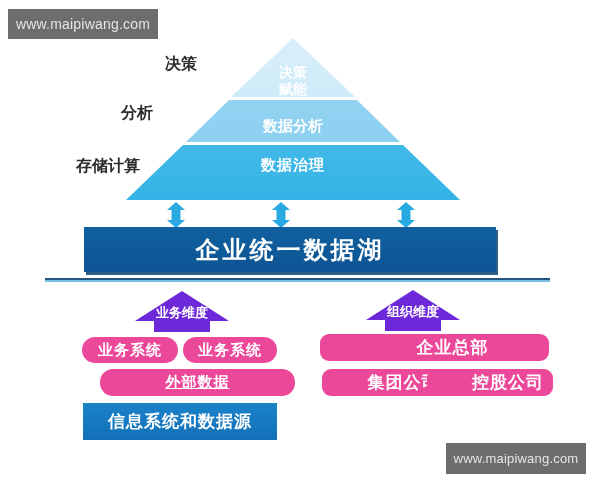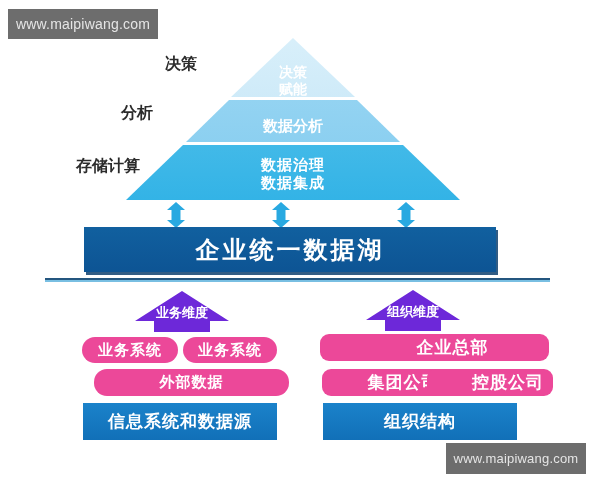--- a/index.html
+++ b/index.html
@@ -65,21 +65,21 @@
   .node{
     display:flex;align-items:center;justify-content:center;
     color:#ffffff;font-weight:bold;background:#ec4899;letter-spacing:1px;
   }
   .pill{border-radius:13px;font-size:15px;}
   .rrect{border-radius:9px;font-size:17px;padding-left:36px;}
   .deep{background:linear-gradient(180deg,#1b82ca,#1170b8);font-size:17px;border-radius:0;}
   
   .b-p1{left:82px;top:337px;width:96px;height:26px;}
   .b-p2{left:183px;top:337px;width:94px;height:26px;}
-  .b-p3{left:94px;top:369px;width:195px;height:27px;}
+  .b-p3{left:100px;top:369px;width:195px;height:27px;text-decoration:underline;}
   .b-r4{left:83px;top:403px;width:194px;height:37px;}
   
   .o-p1{left:320px;top:334px;width:193px;height:27px;}
   .o-p2{left:322px;top:369px;width:91px;height:27px;}
   .o-p3{left:427px;top:369px;width:90px;height:27px;}
   .o-r4{left:323px;top:403px;width:194px;height:37px;}
 </style>
 </head>
 <body>
 
@@ -97,21 +97,20 @@
     <div class="layer layer-3"></div>
     <div class="layer-text lt-1">
       <div>决策</div>
       <div>赋能</div>
     </div>
     <div class="layer-text lt-2">
       <div>数据分析</div>
     </div>
     <div class="layer-text lt-3">
       <div>数据治理</div>
-      <div>数据集成</div>
     </div>
   </div>
 
   <div class="abs dbl-arrow da-1"></div>
   <div class="abs dbl-arrow da-2"></div>
   <div class="abs dbl-arrow da-3"></div>
 
   <div class="abs lake-bar">企业统一数据湖</div>
 
   <div class="abs separator"></div>
@@ -123,17 +122,16 @@
   <div class="abs node pill b-p2">业务系统</div>
   <div class="abs node pill b-p3">外部数据</div>
   <div class="abs node deep b-r4">信息系统和数据源</div>
 
   <div class="abs block-arrow ba-org">
     <div class="ba-label">组织维度</div>
   </div>
   <div class="abs node rrect o-p1">企业总部</div>
   <div class="abs node rrect o-p2">集团公司</div>
   <div class="abs node rrect o-p3">控股公司</div>
-  <div class="abs node deep o-r4">组织结构</div>
 
   <div class="abs watermark wm-br">www.maipiwang.com</div>
 
 </div>
 
 </body></html>

